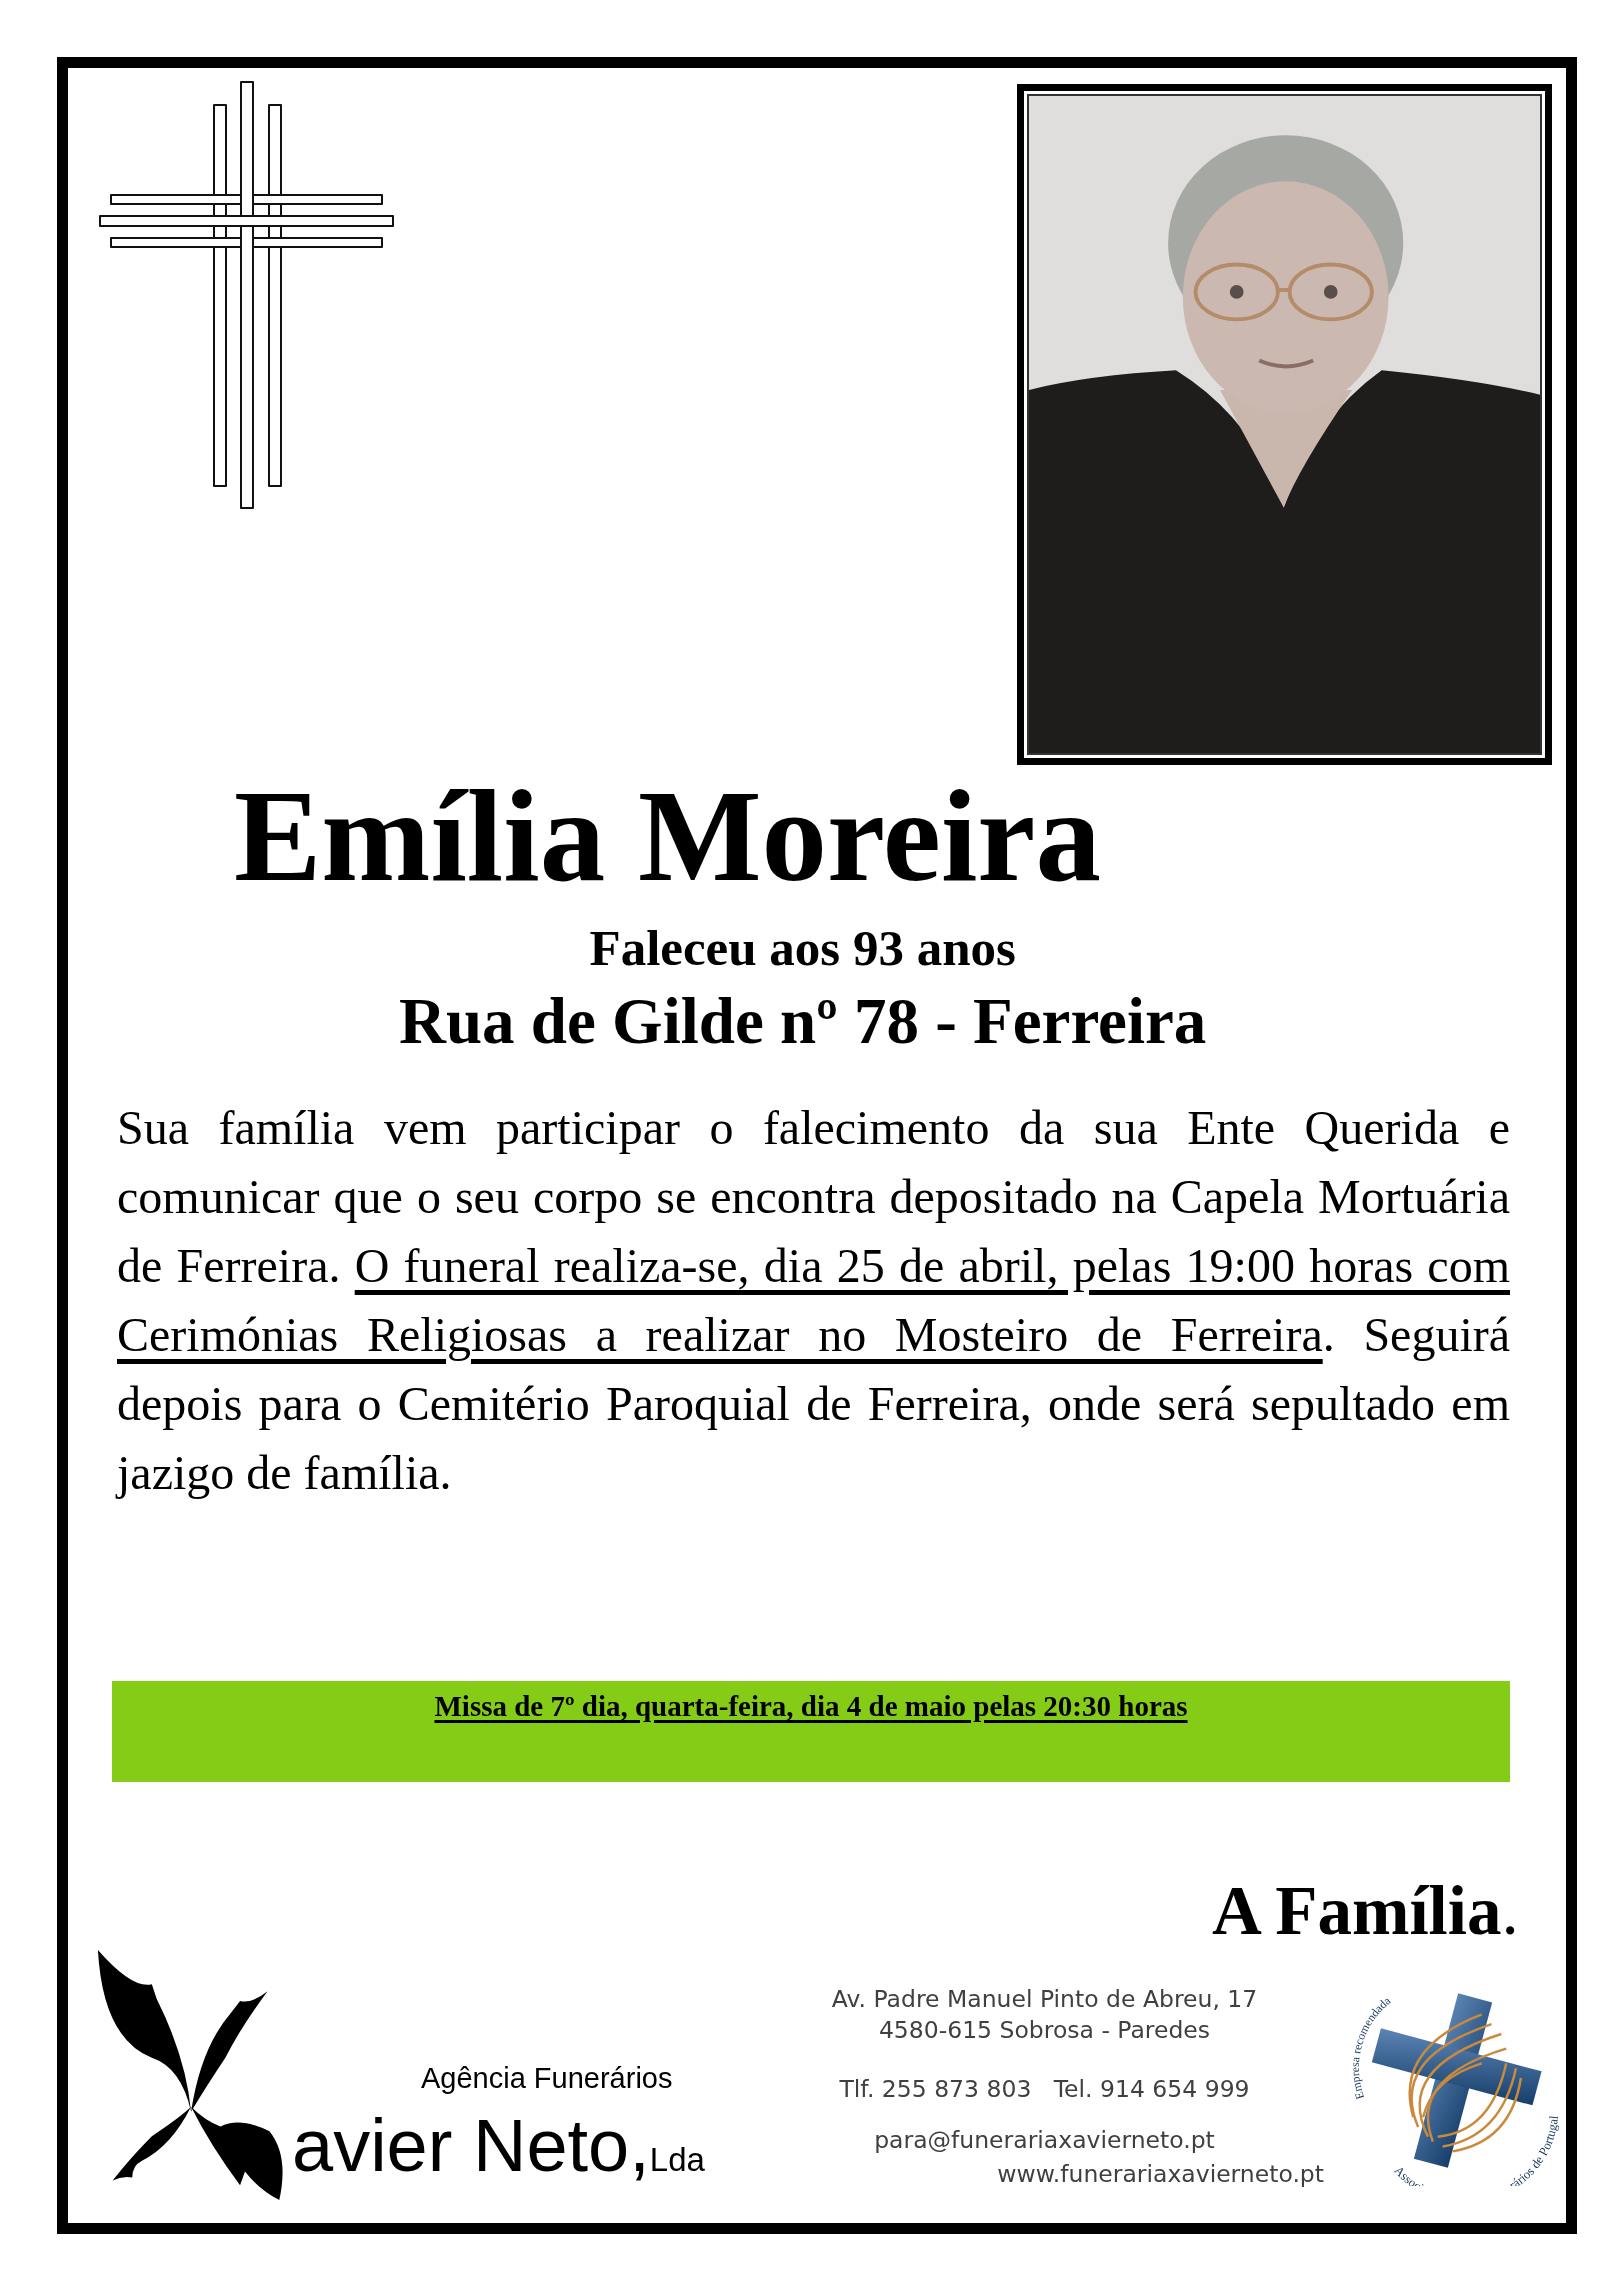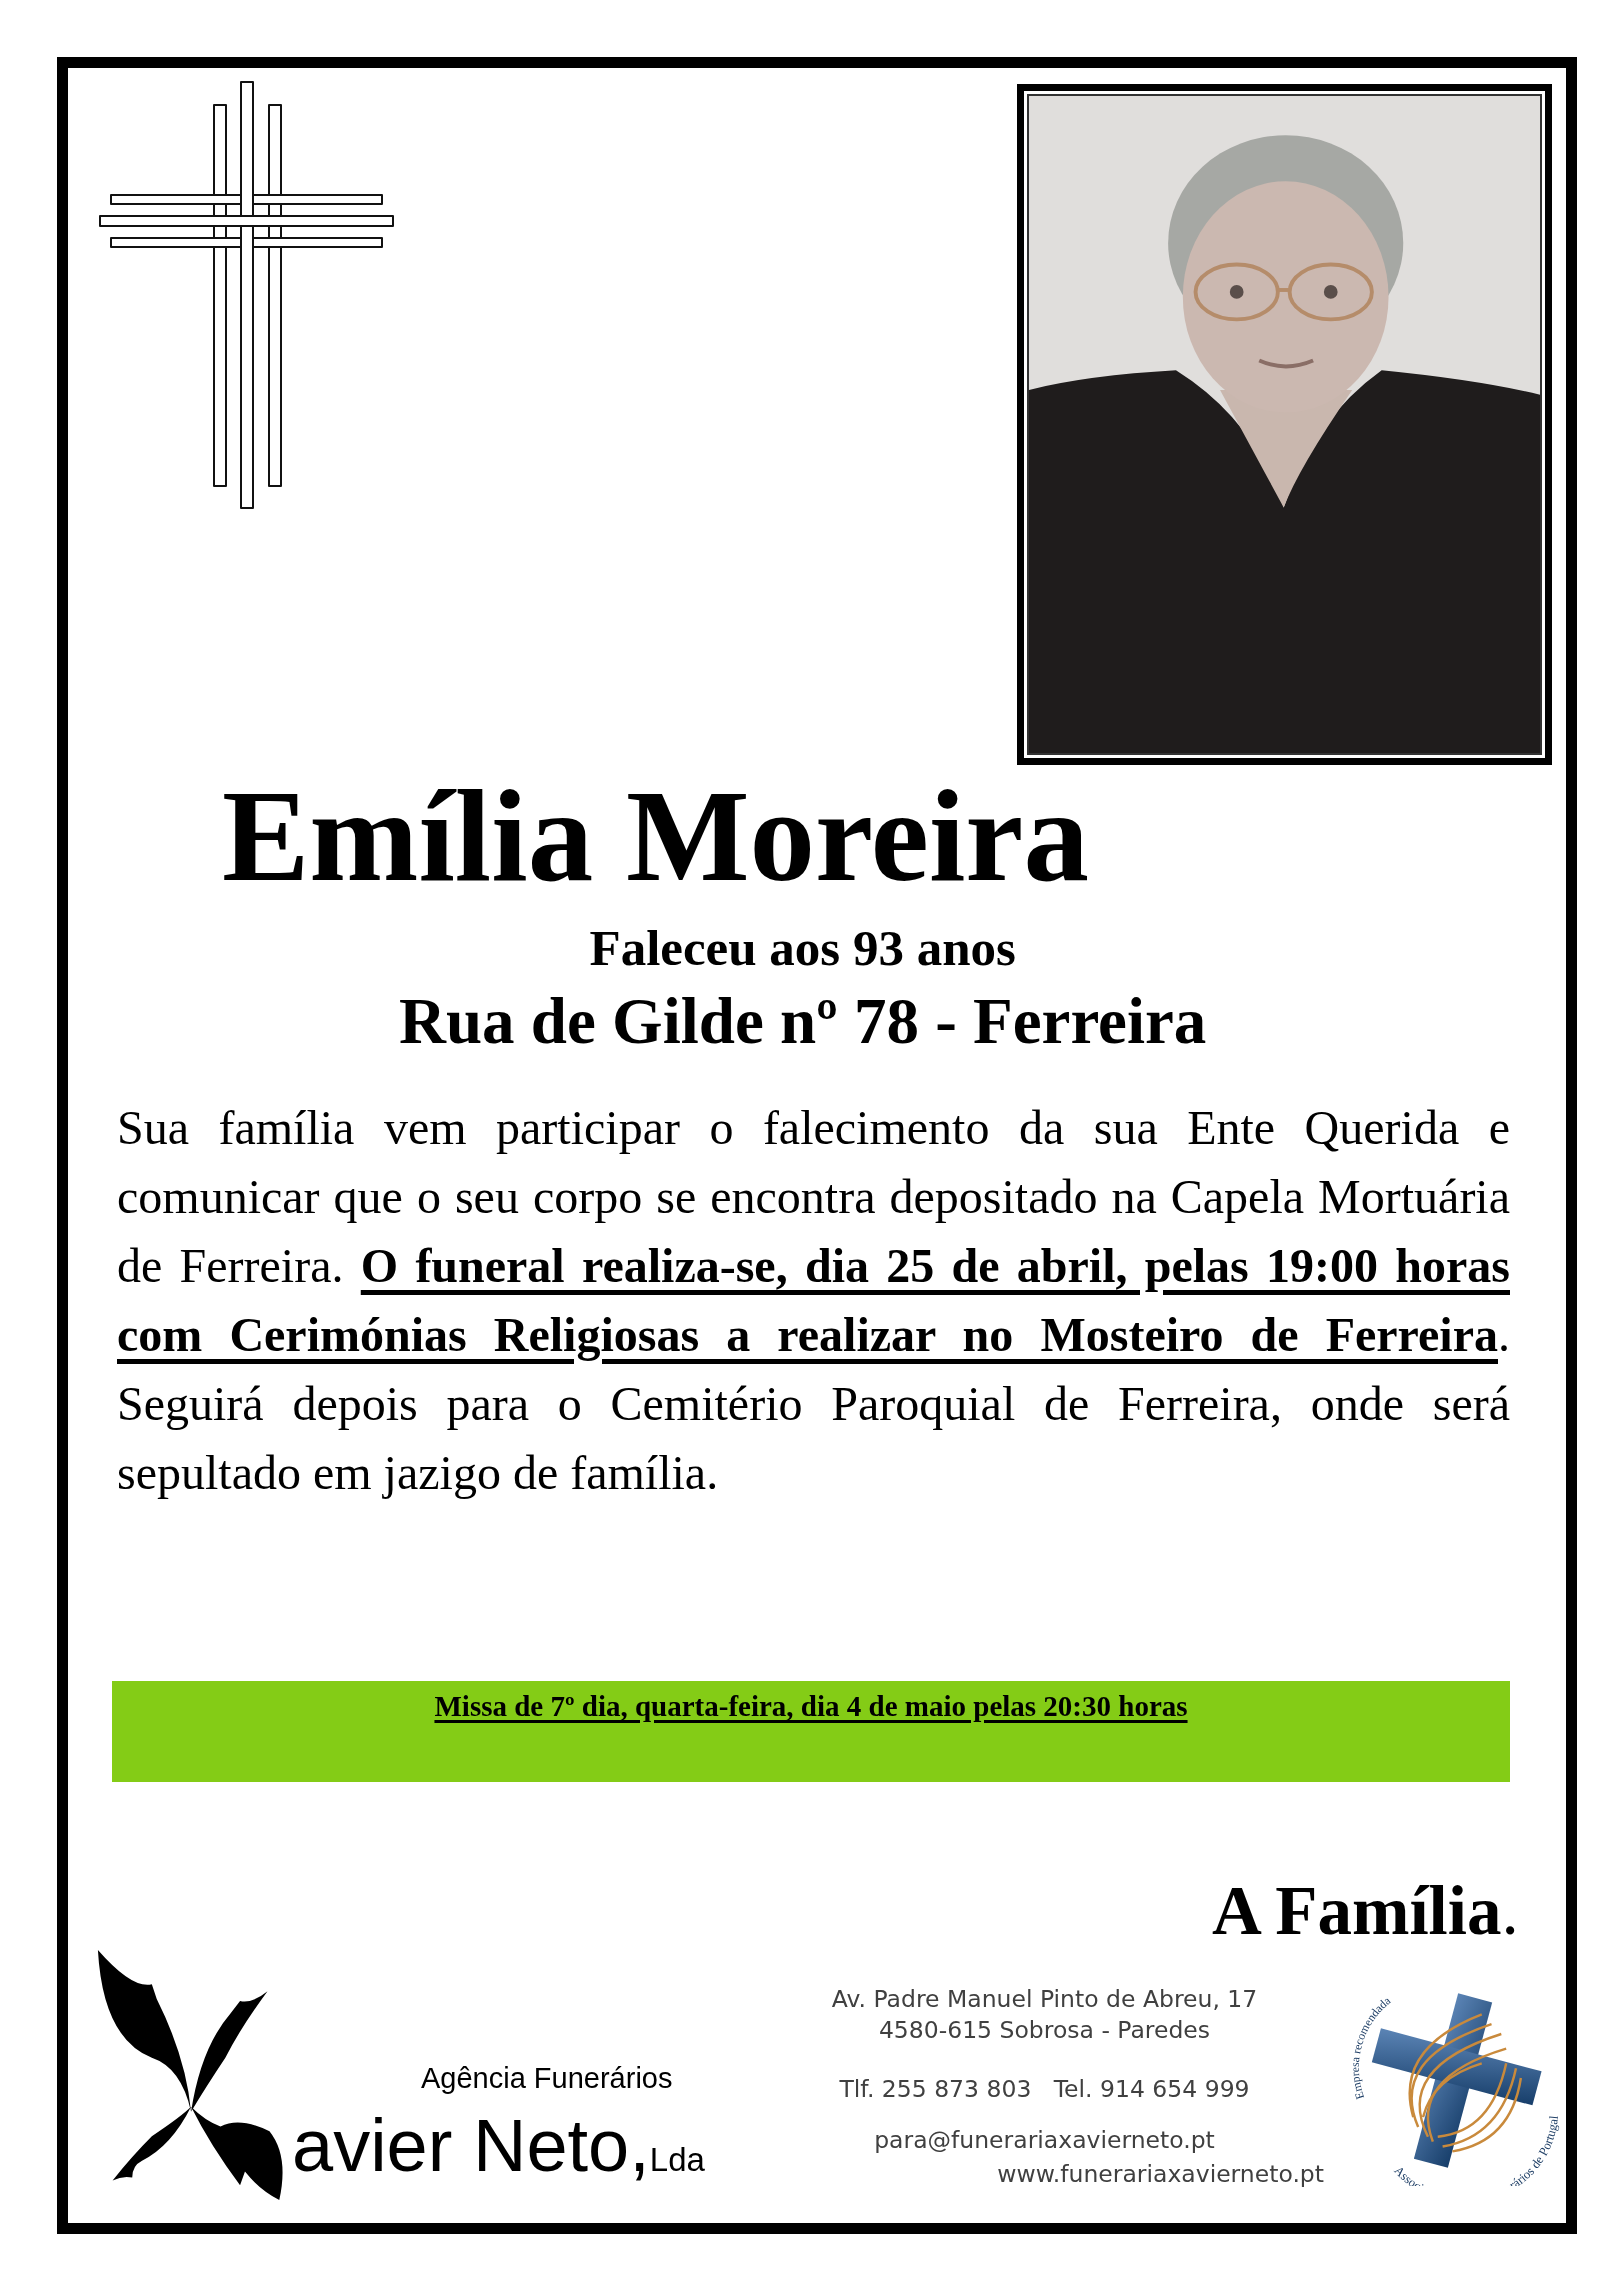--- a/index.html
+++ b/index.html
@@ -5,26 +5,26 @@
   html, body { margin:0; padding:0; background:#ffffff; }
   body { width:1621px; height:2293px; position:relative; overflow:hidden; font-family:"Liberation Serif", serif; color:#000; }
   .page-border { position:absolute; left:57px; top:57px; width:1498px; height:2155px; border:11.8px solid #000; }
   .cross-bar { position:absolute; background:#fff; border:2px solid #111; box-sizing:border-box; border-radius:1px; }
   .photo-frame { position:absolute; left:1017px; top:84px; width:535px; height:681px; background:#000; box-sizing:border-box; }
   .photo-inner-white { position:absolute; left:6.9px; top:6.9px; right:6.9px; bottom:6.9px; background:#fff; }
   .photo-inner-line { position:absolute; left:9.8px; top:9.8px; right:9.8px; bottom:9.8px; background:#333; }
   .photo { position:absolute; left:11.8px; top:11.8px; right:11.8px; bottom:11.8px; overflow:hidden;
            background: linear-gradient(#dedcda, #e3e1df); }
   .photo svg { width:100%; height:100%; display:block; }
-  .name { position:absolute; left:0; width:1311px; top:770px; text-align:center; font-weight:bold; font-size:131px; line-height:131px; padding-left:0; }
+  .name { position:absolute; left:0; width:1311px; top:770px; text-align:center; font-weight:bold; font-size:131px; line-height:131px; padding-left:12px; }
   .center-line { position:absolute; width:1621px; left:0; text-align:center; font-weight:bold; }
   .age { top:919px; font-size:51px; line-height:59px; transform:translateX(-7.8px); }
   .address { top:986px; font-size:65px; line-height:71px; transform:translateX(-7.8px); }
   .body-text { position:absolute; left:117px; width:1393px; top:1093px; font-size:48px; line-height:69px; text-align:justify; }
-  .body-text .u { font-weight:bold; text-decoration:underline; text-decoration-thickness:4.9px; text-underline-offset:7.8px; }
+  .body-text .u { font-weight:normal; text-decoration:underline; text-decoration-thickness:4.9px; text-underline-offset:7.8px; }
   .mass-box { position:absolute; left:112px; top:1681px; width:1398px; height:101px; background:#84cc16; text-align:center; font-weight:bold; font-size:29px; line-height:50px; }
   .mass-box .row { display:block; height:50px; border-bottom:1px solid #c2c2c2; }
   .mass-box .row:last-child { border-bottom:none; }
   .mass-box span.t { text-decoration:underline; text-decoration-thickness:2.9px; text-underline-offset:3.9px; }
   .signature { position:absolute; left:1212px; top:1872px; font-size:69px; line-height:78px; }
   .signature b { font-weight:bold; }
   .agency-logo { position:absolute; left:93px; top:1950px; width:201px; height:250px; }
   .agency-sub { position:absolute; left:421px; top:2061px; font-family:"Liberation Sans", sans-serif; font-size:29px; line-height:35px; }
   .agency-name { position:absolute; left:292px; top:2105px; font-family:"Liberation Sans", sans-serif; font-size:74px; line-height:82px; white-space:nowrap; }
   .agency-name .lda { font-size:33px; }

